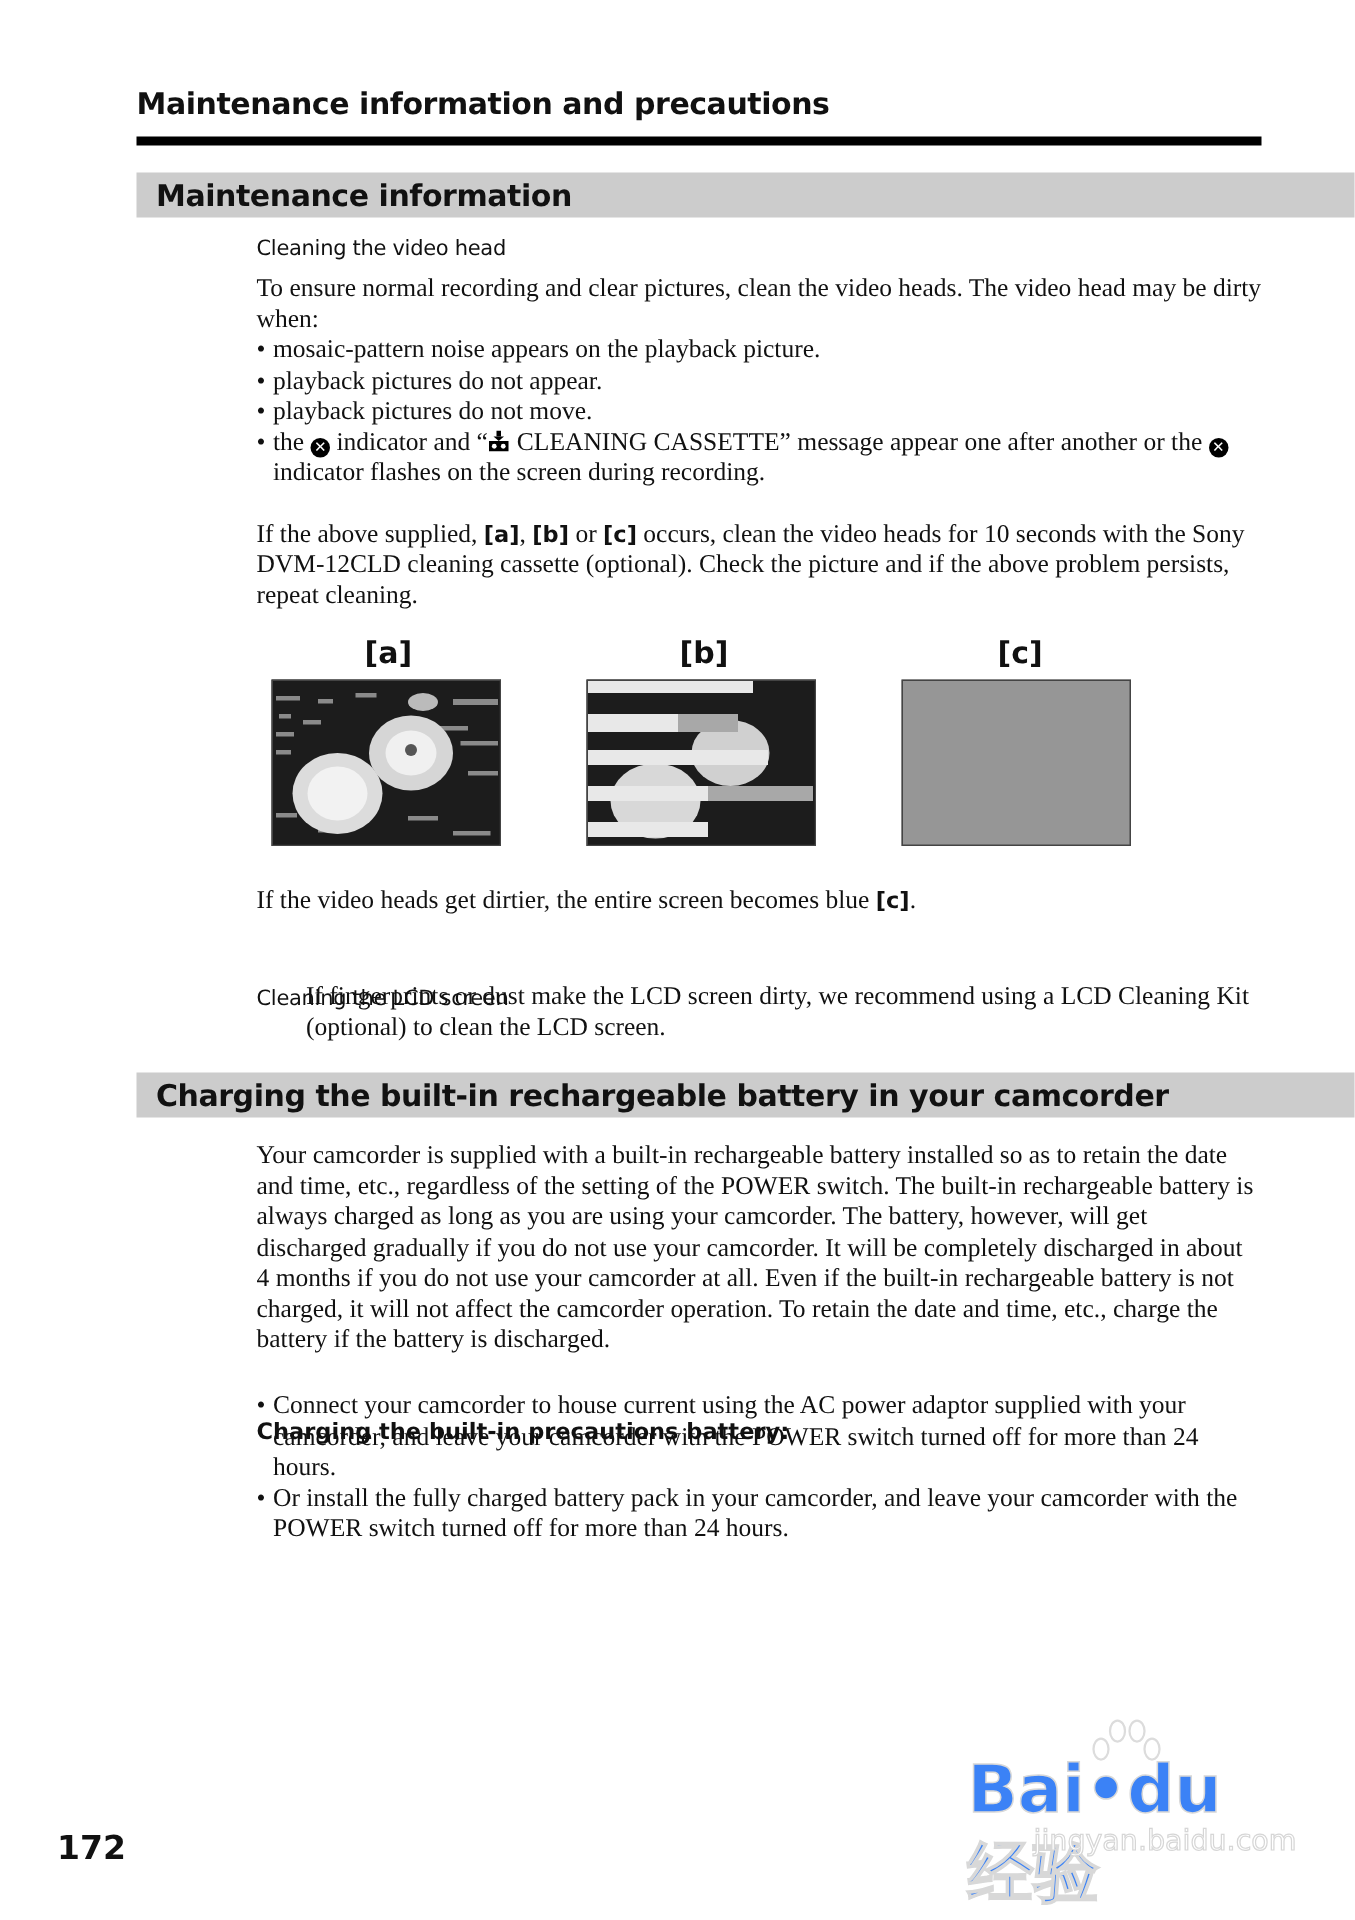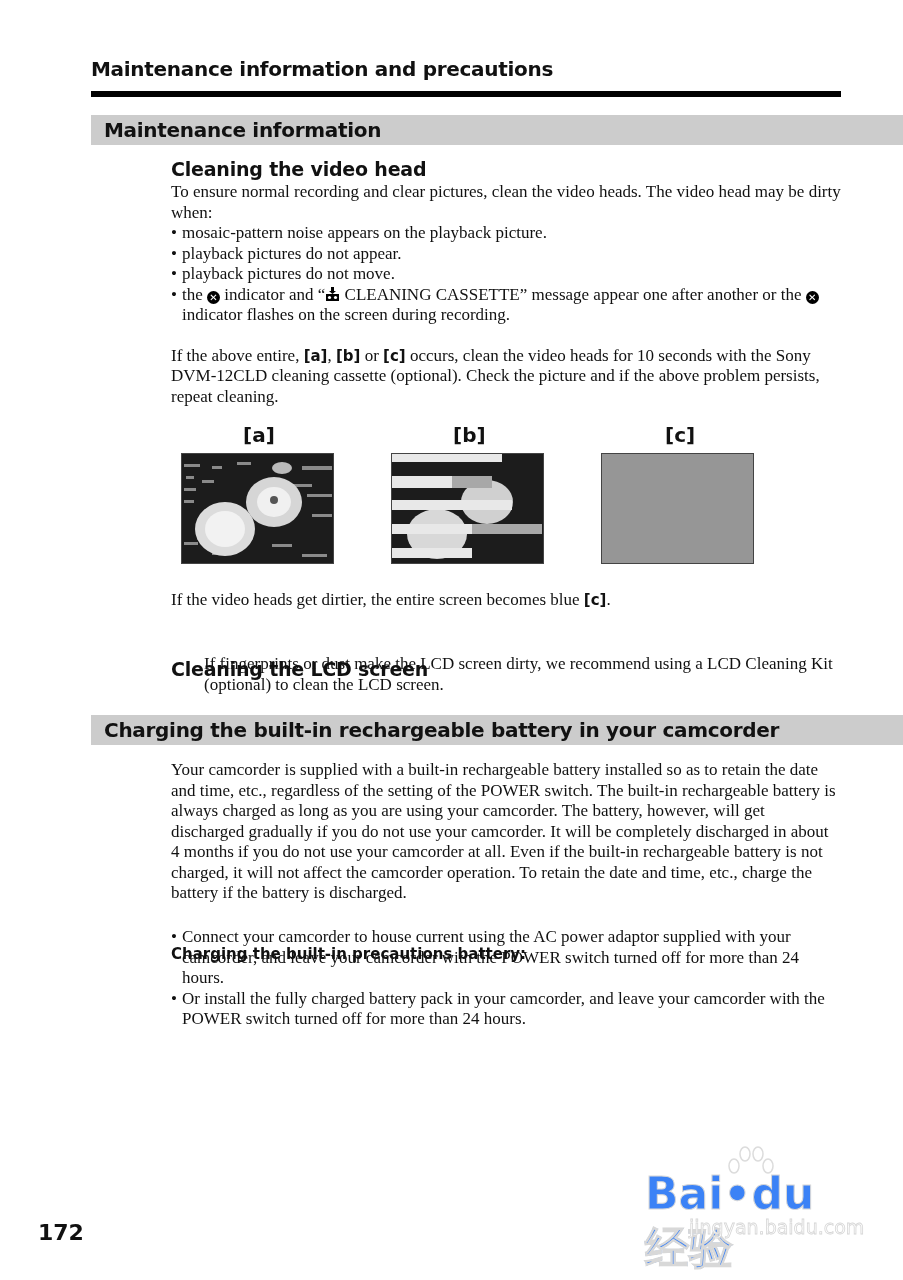--- a/index.html
+++ b/index.html
@@ -5,21 +5,21 @@
   html,body{margin:0;padding:0;background:#fff;}
   body{width:903px;height:1280px;position:relative;overflow:hidden;color:#111;}
   .sans{font-family:"DejaVu Sans","Liberation Sans",sans-serif;}
   .serif{font-family:"Liberation Serif","DejaVu Serif",serif;}
   #top-title{position:absolute;left:91px;top:57px;font-size:20px;font-weight:bold;letter-spacing:-0.3px;}
   #top-rule{position:absolute;left:91px;top:91px;width:750px;height:6px;background:#000;}
   .band{position:absolute;left:91px;width:901px;height:30px;background:#cccccc;}
   .band span{position:absolute;left:13px;top:3px;font-size:20px;font-weight:bold;letter-spacing:-0.3px;}
   #band1{top:115px;}
   #band2{top:715px;}
-  .sub{position:absolute;left:171px;font-size:19px;font-weight:bold;letter-spacing:-0.2px;}
+  .sub{position:absolute;left:171px;font-size:14px;font-weight:normal;letter-spacing:-0.2px;}
   .para{position:absolute;left:171px;width:670px;font-size:17px;line-height:20.5px;}
   .bul{position:relative;padding-left:11px;}
   .bul:before{content:"\2022";position:absolute;left:0;top:0;}
   .bul .txt{display:block;}
   .xi{display:inline-block;width:13px;height:13px;border-radius:50%;background:#000;color:#fff;font-size:10px;line-height:13px;text-align:center;vertical-align:-1px;font-family:"DejaVu Sans",sans-serif;font-weight:bold;}
   .b{font-family:"DejaVu Sans","Liberation Sans",sans-serif;font-weight:bold;font-size:15px;}
   .figlabel{position:absolute;top:423px;font-size:20px;font-weight:bold;}
   .fig{position:absolute;top:453px;width:153px;height:111px;border:1px solid #444;box-sizing:border-box;overflow:hidden;}
   #figA{left:181px;background:#1a1a1a;}
   #figB{left:391px;background:#1a1a1a;}
@@ -55,21 +55,21 @@
   <div class="bul">
       <span class="txt"><span>the </span><span class="xi">✕</span><span> indicator and “</span><svg width="15" height="14" viewBox="0 0 15 14" style="vertical-align:-1px">
           <rect x="6" y="0" width="3" height="4" fill="#000"></rect>
           <polygon points="4,4 11,4 7.5,7" fill="#000"></polygon>
           <rect x="1" y="7" width="13" height="7" fill="#000"></rect>
           <circle cx="4.5" cy="10.5" r="1.6" fill="#fff"></circle>
           <circle cx="10.5" cy="10.5" r="1.6" fill="#fff"></circle>
         </svg><span> CLEANING CASSETTE” message appear one after another or the </span><span class="xi">✕</span><span> indicator flashes on the screen during recording.</span></span>
     </div>
   <div style="height:20px"></div>
-  <div><span>If the above entire, </span><span class="b">[a]</span><span>, </span><span class="b">[b]</span><span> or </span><span class="b">[c]</span><span> occurs, clean the video heads for 10 seconds with the Sony DVM-12CLD cleaning cassette (optional). Check the picture and if the above problem persists, repeat cleaning.</span></div>
+  <div><span>If the above supplied, </span><span class="b">[a]</span><span>, </span><span class="b">[b]</span><span> or </span><span class="b">[c]</span><span> occurs, clean the video heads for 10 seconds with the Sony DVM-12CLD cleaning cassette (optional). Check the picture and if the above problem persists, repeat cleaning.</span></div>
 </div>
 
 <div class="figlabel sans" style="left:243px;">[a]</div>
 <div class="figlabel sans" style="left:453px;">[b]</div>
 <div class="figlabel sans" style="left:665px;">[c]</div>
 
 <div id="figA" class="fig">
   <svg width="153" height="111" viewBox="0 0 153 111">
     <rect width="153" height="111" fill="#1c1c1c"></rect>
     <g fill="#8a8a8a">

